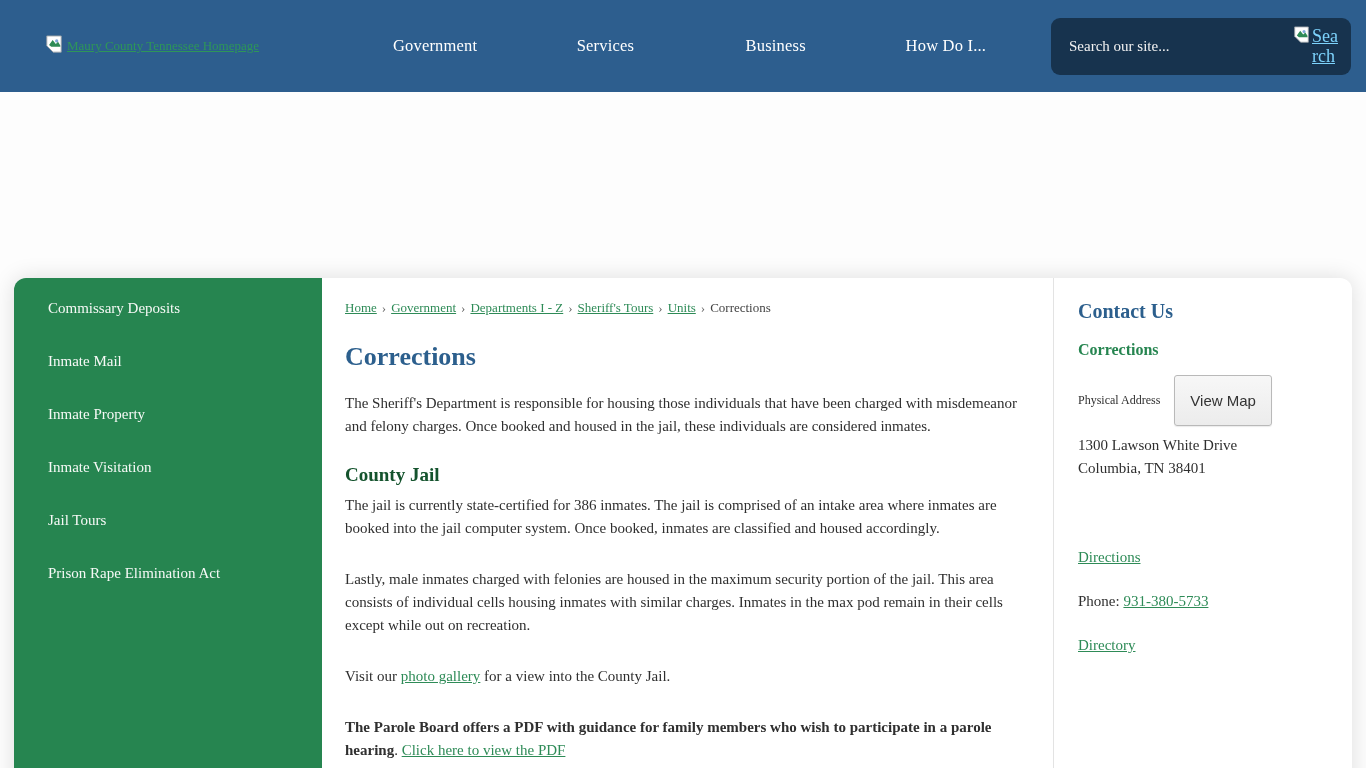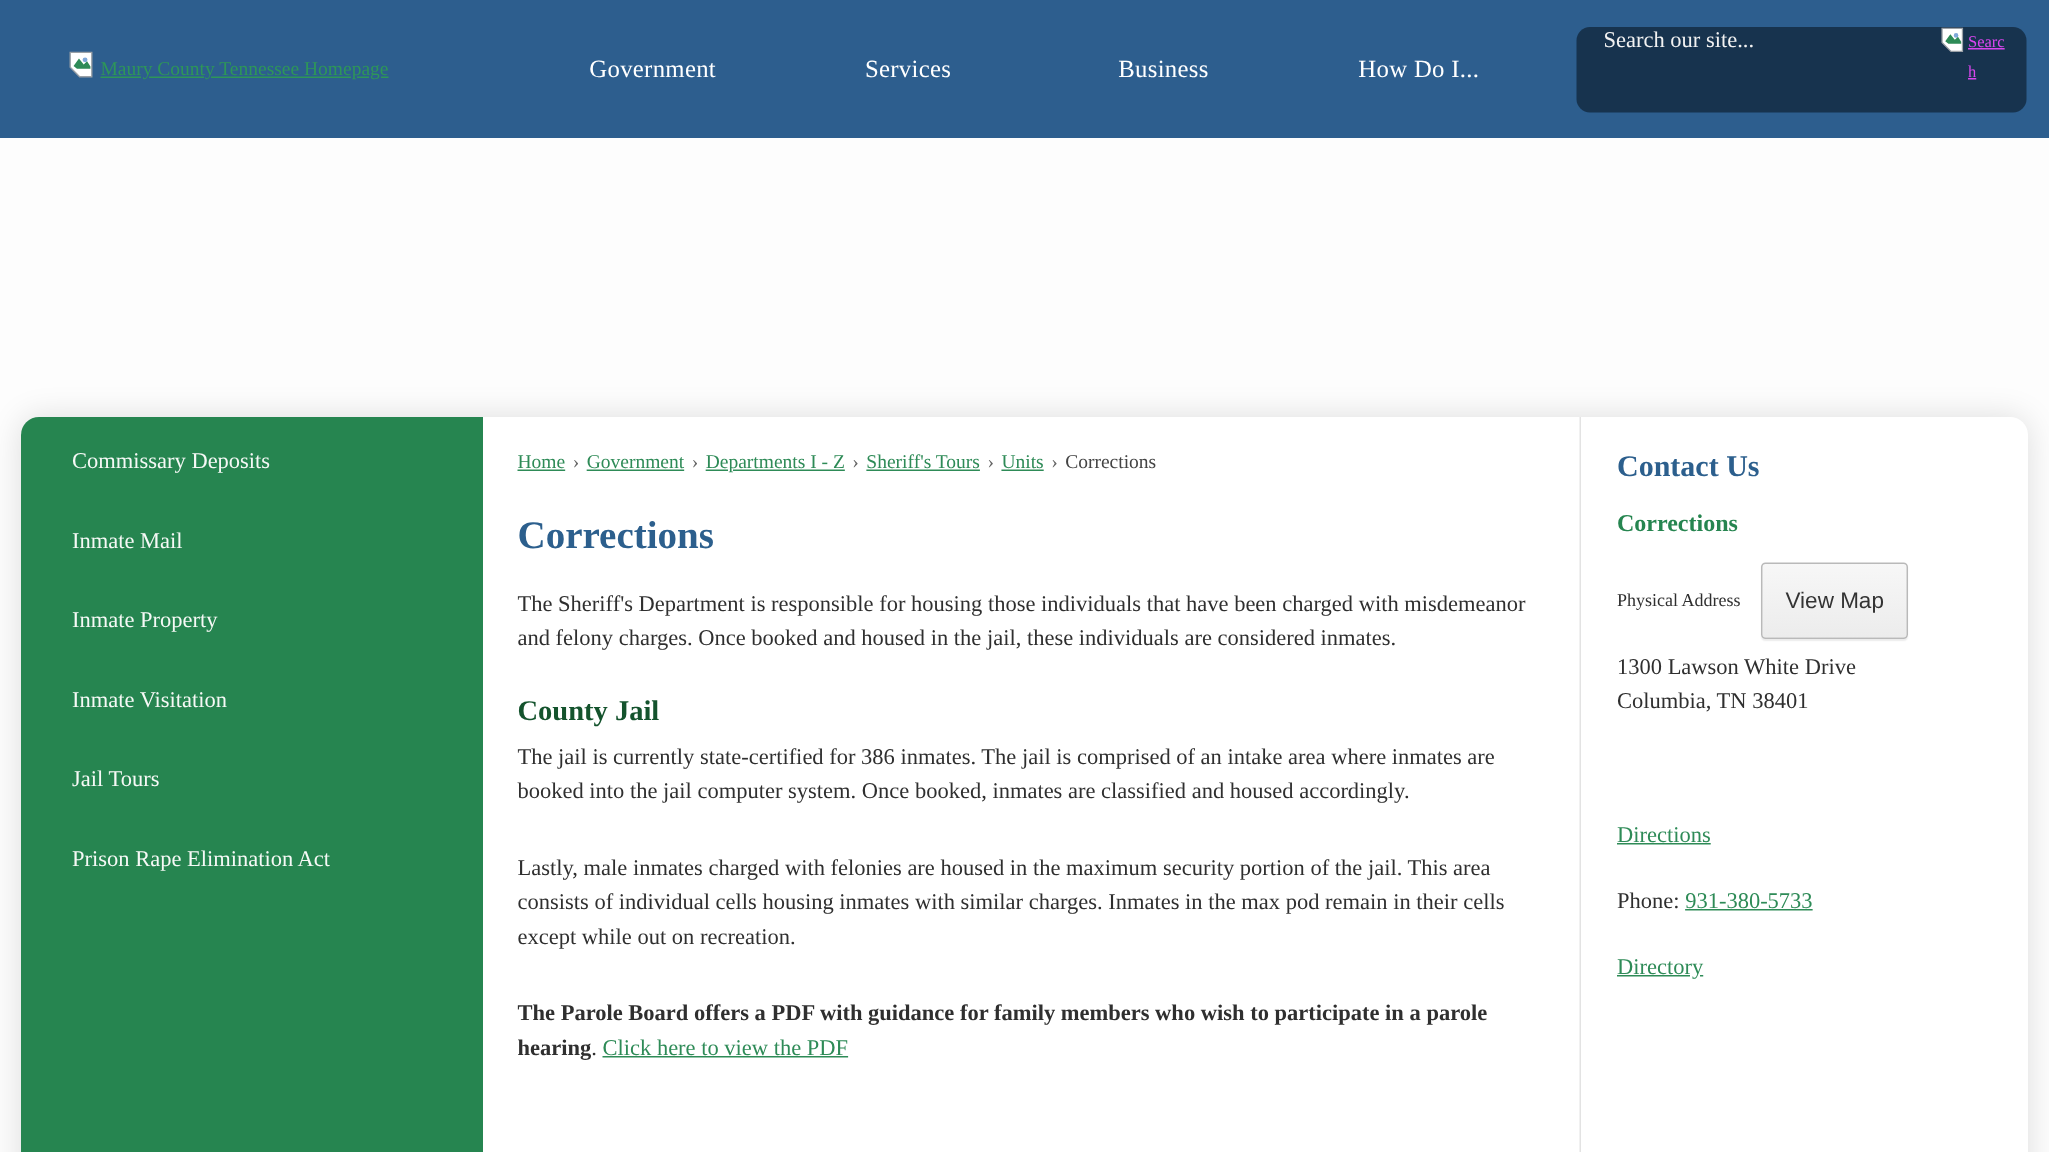--- a/index.html
+++ b/index.html
@@ -51,21 +51,21 @@
   }
   
   .search-box {
     flex: none;
     width: 300px;
     height: 57px;
     margin-right: 15px;
     background: #17334E;
     border-radius: 9px;
     display: flex;
-    align-items: flex-start;
+    align-items: center;
     padding: 0 12px 0 16px;
   }
   .search-input {
     flex: 1;
     background: transparent;
     border: none;
     outline: none;
     color: #ffffff;
     font-family: "Liberation Serif", serif;
     font-size: 15px;
@@ -73,23 +73,23 @@
   .search-input::placeholder { color: #f2f2f2; opacity: 1; }
   .search-btn {
     flex: none;
     width: 46px;
     display: flex;
     align-items: flex-start;
     gap: 2px;
     cursor: pointer;
   }
   .search-btn .alt-text {
-    color: #d946ef;
-    text-decoration: underline;
-    font-size: 11px;
+    color: #7dd3fc;
+    text-decoration: underline;
+    font-size: 18px;
     line-height: 20px;
     word-break: break-all;
     width: 26px;
   }
   
   .card {
     display: flex;
     margin: 186px 14px 0 14px;
     height: 620px;
     background: #ffffff;
@@ -247,20 +247,21 @@
     <h1 class="page-title">Corrections</h1>
 
     <p>The Sheriff's Department is responsible for housing those individuals that have been charged with misdemeanor and felony charges. Once booked and housed in the jail, these individuals are considered inmates.</p>
 
     <h2 class="section-heading">County Jail</h2>
 
     <p>The jail is currently state-certified for 386 inmates. The jail is comprised of an intake area where inmates are booked into the jail computer system. Once booked, inmates are classified and housed accordingly.</p>
 
     <p class="spaced">Lastly, male inmates charged with felonies are housed in the maximum security portion of the jail. This area consists of individual cells housing inmates with similar charges. Inmates in the max pod remain in their cells except while out on recreation.</p>
 
+    <p class="spaced"><span>Visit our </span><a class="green-link">photo gallery</a><span> for a view into the County Jail.</span></p>
 
     <p class="spaced"><span class="bold-note">The Parole Board offers a PDF with guidance for family members who wish to participate in a parole hearing</span><span>. </span><a class="green-link">Click here to view the PDF</a></p>
   </section>
 
   <aside class="contact">
     <h2>Contact Us</h2>
     <h3>Corrections</h3>
 
     <div class="addr-row">
       <span class="addr-label">Physical Address</span>

